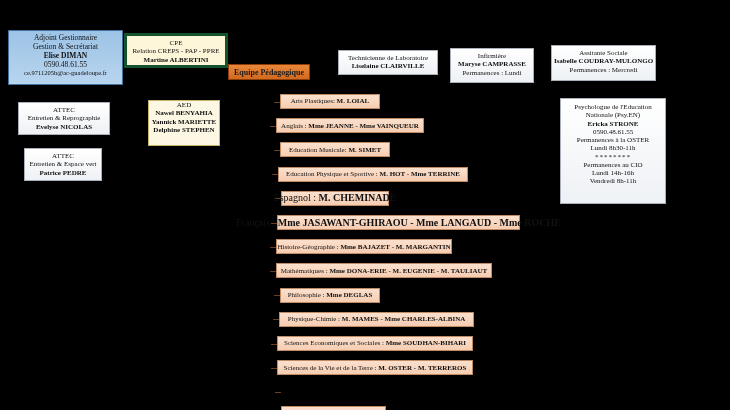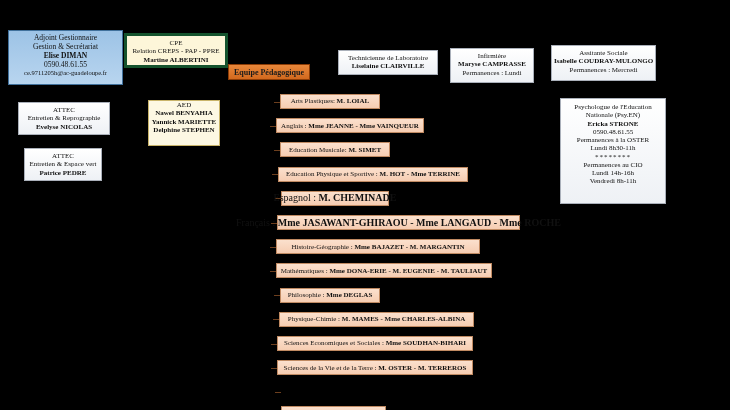--- a/index.html
+++ b/index.html
@@ -149,21 +149,21 @@
         <span>&nbsp;</span>
         <span class="who">M. CHEMINADE</span>
       </div>
       <div class="dash" style="left: 271px; top: 222.5px; width: 6px;"></div>
       <div class="box peach" style="left: 277px; top: 215px; width: 243px; height: 15px; font-size: 10px;">
         <span class="subj">Français :</span>
         <span>&nbsp;</span>
         <span class="who">Mme JASAWANT-GHIRAOU - Mme LANGAUD - Mme ROCHE</span>
       </div>
       <div class="dash" style="left: 270px; top: 246.7px; width: 6px;"></div>
-      <div class="box peach" style="left: 276px; top: 239.2px; width: 204px; height: 15px; font-size: 7px;">
+      <div class="box peach" style="left: 276px; top: 239.2px; width: 176px; height: 15px; font-size: 7px;">
         <span class="subj">Histoire-Géographie :</span>
         <span>&nbsp;</span>
         <span class="who">Mme BAJAZET - M. MARGANTIN</span>
       </div>
       <div class="dash" style="left: 270px; top: 270.9px; width: 6px;"></div>
       <div class="box peach" style="left: 276px; top: 263.4px; width: 216px; height: 15px; font-size: 7px;">
         <span class="subj">Mathématiques :</span>
         <span>&nbsp;</span>
         <span class="who">Mme DONA-ERIE - M. EUGENIE - M. TAULIAUT</span>
       </div>

